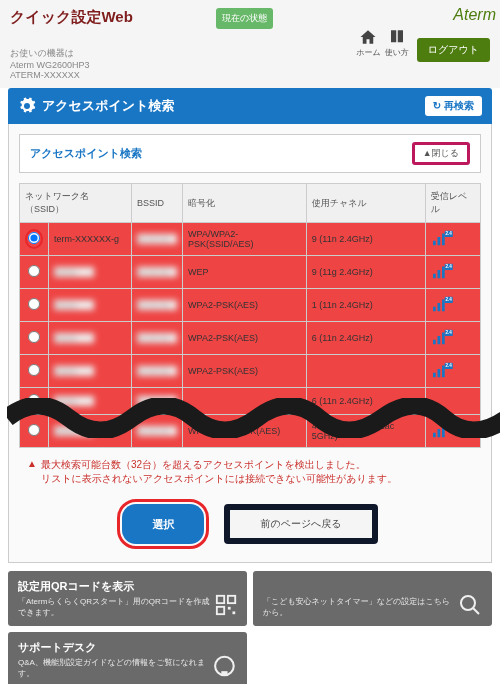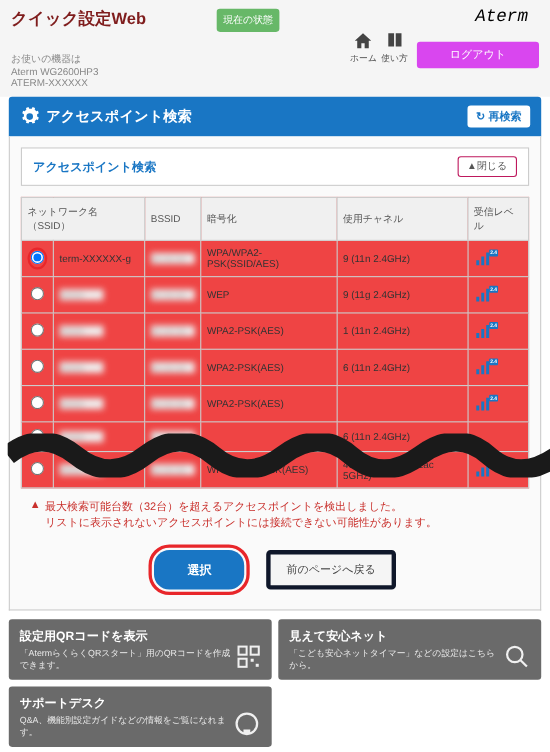--- a/index.html
+++ b/index.html
@@ -1,50 +1,50 @@
 <!DOCTYPE html>
 <html><head>
 <meta charset="utf-8">
 <style>
 *{box-sizing:border-box;margin:0;padding:0}
 body{font-family:"Hiragino Kaku Gothic ProN","Meiryo",sans-serif;font-size:11px;background:#fff;width:500px;color:#333}
 .header{display:flex;justify-content:space-between;align-items:flex-start;padding:8px 10px;background:#f5f5f5}
 .header-left h1{font-size:15px;color:#7f1d1d;font-weight:bold}
 .header-left .sub{font-size:9px;color:#888;margin-top:20px}
 .header-right{display:flex;align-items:center;gap:8px}
-.brand{font-style:italic;font-family:Liberation Mono, monospace;font-size:16px;color:#000000;position:absolute;right:20px;top:6px}
+.brand{font-style:italic;font-family:Liberation Sans, sans-serif;font-size:16px;color:#4d7c0f;position:absolute;right:4px;top:6px}
 .status-btn{background:#67b868;color:#fff;font-size:9px;padding:4px 6px;border-radius:3px;border:none}
 .nav-icons{display:flex;gap:4px;align-items:flex-end;margin-top:16px}
 .nav-icon{display:flex;flex-direction:column;align-items:center;font-size:8px;color:#555;gap:1px}
 .nav-icon svg{width:18px;height:18px;fill:#444}
-.logout-btn{background:#d946ef;color:#fff;border:none;padding:5px 30px;border-radius:3px;font-size:10px;margin-top:30px}
+.logout-btn{background:#4d7c0f;color:#fff;border:none;padding:5px 11px;border-radius:3px;font-size:10px;margin-top:30px}
 .main{padding:0 8px 10px}
 .section-hdr{background:#1976c4;color:#fff;padding:8px 10px;display:flex;align-items:center;justify-content:space-between;border-radius:3px 3px 0 0}
 .section-hdr-l{display:flex;align-items:center;gap:6px;font-size:13px;font-weight:bold}
 .gear{width:18px;height:18px;fill:#fff}
 .research-btn{background:#fff;color:#1976c4;border:none;padding:3px 8px;border-radius:3px;font-size:10px;font-weight:bold}
 .panel{border:1px solid #ccc;border-top:none;padding:10px;background:#fafafa}
 .sub-hdr{background:#fff;border:1px solid #ccc;padding:7px 10px;display:flex;justify-content:space-between;align-items:center;color:#1976c4;font-weight:bold;font-size:11px;margin-bottom:10px}
-.close-btn{background:#fff;border:1px solid #be185d;border-radius:3px;padding:2px 8px;font-size:9px;color:#555}
+.close-btn{background:#fff;border:3px solid #be185d;border-radius:3px;padding:2px 8px;font-size:9px;color:#555}
 table{width:100%;border-collapse:collapse;background:#ef4444;position:relative}
 th,td{border:1px solid #ccc;padding:6px 5px;font-size:9px;text-align:left;vertical-align:middle}
 th{background:#f0f0f0;color:#555;font-weight:normal}
 td.radio-cell{width:28px;text-align:center}
 input[type=radio]{width:12px;height:12px}
 .radio-hl{display:inline-block;border:2px solid #e8262a;border-radius:50%;padding:1px}
 .blur{filter:blur(3px);color:#999;background:#eee;display:inline-block;min-width:40px;height:10px}
 .signal{width:22px;height:18px}
 .signal .bar{fill:#1976c4}
 .signal .txt{fill:#fff;font-size:5px;font-weight:bold}
 .warning{color:#c9302c;font-size:10px;padding:10px 8px;display:flex;gap:4px}
 .warning-icon{flex-shrink:0}
 .btn-row{display:flex;justify-content:center;gap:20px;padding:8px 0}
 .btn-primary{background:#1976c4;color:#fff;border:none;padding:7px 30px;border-radius:4px;font-size:11px;font-weight:bold}
 .btn-primary.hl{outline:3px solid #e8262a;outline-offset:2px;border-radius:14px}
-.btn-sec{background:#f5f5f5;border:4px solid #0f172a;padding:7px 14px;border-radius:4px;font-size:10px;color:#444}
+.btn-sec{background:#f5f5f5;border:6px solid #0f172a;padding:7px 30px;border-radius:4px;font-size:10px;color:#444}
 .cards{display:grid;grid-template-columns:1fr 1fr;gap:6px;margin-top:8px}
 .card{background:#6a6a6a;color:#fff;padding:8px 10px;border-radius:3px;display:flex;justify-content:space-between;align-items:flex-end}
 .card-txt h3{font-size:11px;font-weight:bold;margin-bottom:2px}
 .card-txt p{font-size:8px;opacity:.85}
 .card svg{width:26px;height:26px;fill:#fff;opacity:.9}
 .footer{display:flex;justify-content:space-between;align-items:center;padding:8px 10px;border-top:1px solid #ddd}
 .wave-overlay{position:absolute;left:-12px;right:-12px;top:215px;height:40px;pointer-events:none}
 .table-wrap{position:relative}
 </style>
 </head>
@@ -219,21 +219,20 @@
       <svg viewBox="0 0 24 24">
           <rect x="2" y="2" width="8" height="8" fill="none" stroke="#fff" stroke-width="2"></rect>
           <rect x="14" y="2" width="8" height="8" fill="none" stroke="#fff" stroke-width="2"></rect>
           <rect x="2" y="14" width="8" height="8" fill="none" stroke="#fff" stroke-width="2"></rect>
           <rect x="14" y="14" width="3" height="3"></rect>
           <rect x="19" y="19" width="3" height="3"></rect>
         </svg>
     </div>
     <div class="card">
       <div class="card-txt">
-          <h3>見えて安心ネット</h3>
           <p>「こども安心ネットタイマー」などの設定はこちらから。</p>
         </div>
       <svg viewBox="0 0 24 24">
           <circle cx="10" cy="10" r="7" fill="none" stroke="#fff" stroke-width="2"></circle>
           <path d="M15 15l6 6" stroke="#fff" stroke-width="2"></path>
         </svg>
     </div>
     <div class="card" style="grid-column:1">
       <div class="card-txt">
           <h3>サポートデスク</h3>

